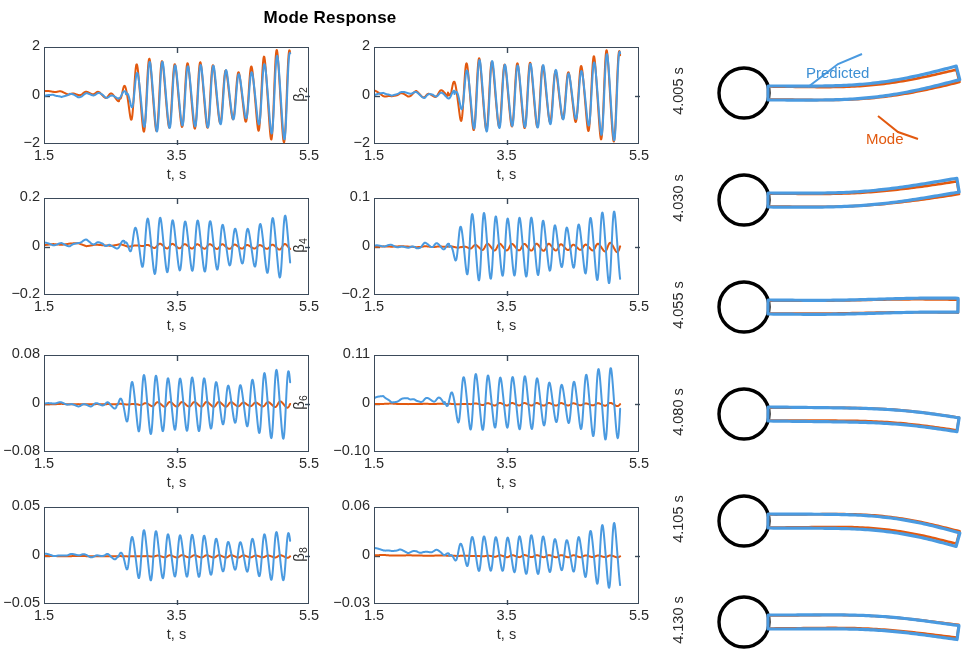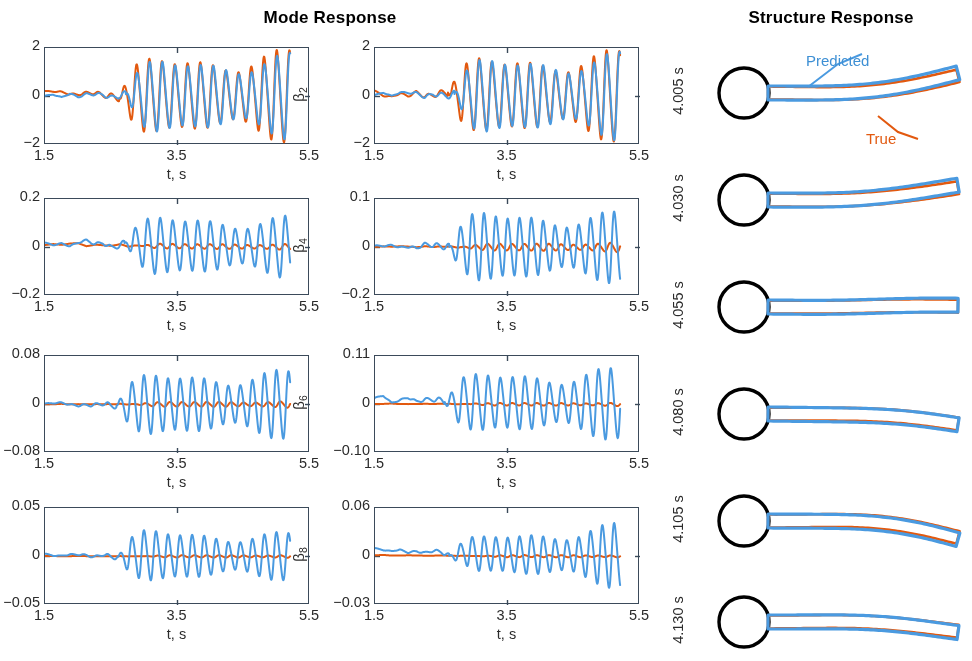--- a/index.html
+++ b/index.html
@@ -110,31 +110,30 @@
   .struct-svg {
     position: absolute;
     display: block;
   }
   .annot {
     position: absolute;
     font-size: 15px;
     white-space: nowrap;
     font-family: "Liberation Sans", sans-serif;
   }
-  #annot-predicted { color: #3d8fd4; left: 806px; top: 52px; }
+  #annot-predicted { color: #3d8fd4; left: 806px; top: 64px; }
   #annot-true      { color: #e2590f; left: 866px; top: 130px; }
 </style>
 </head>
 <body>
 
 <div id="figure">
 
   <div class="panel-title" id="title-mode">Mode Response</div>
 
-  <div class="panel-title" id="title-struct">Structure Response</div>
 
   <div id="mode-grid">
       <div class="mode-cell" style="left: 0px; top: 0px;">
         <div class="axes-box" style="left: 44px; top: 47px; width: 265px; height: 97px; border-color: rgb(59, 74, 90);">
           <svg width="265" height="97" viewBox="0 0 265 97" class="axes-svg">
             <g>
               <line x1="132.5" y1="0" x2="132.5" y2="5" stroke="#3b4a5a" stroke-width="1.4"></line>
               <line x1="132.5" y1="97" x2="132.5" y2="92" stroke="#3b4a5a" stroke-width="1.4"></line>
               <line x1="0" y1="48.5" x2="5" y2="48.5" stroke="#3b4a5a" stroke-width="1.4"></line>
               <line x1="265" y1="48.5" x2="260" y2="48.5" stroke="#3b4a5a" stroke-width="1.4"></line>
@@ -352,15 +351,15 @@
         <svg width="260" height="106" viewBox="0 0 260 106" class="struct-svg" style="left: 712px; top: 569px;">
           <circle cx="32" cy="53" r="25" fill="none" stroke="#000000" stroke-width="3.4"></circle>
           <path d="M56.01 59.44L58.73 59.44L61.45 59.43L64.17 59.42L66.89 59.41L69.62 59.39L72.34 59.37L75.06 59.34L77.78 59.32L80.50 59.29L83.22 59.26L85.93 59.23L88.65 59.19L91.37 59.16L94.08 59.13L96.79 59.09L99.50 59.06L102.21 59.03L104.92 59.00L107.63 58.97L110.33 58.95L113.04 58.93L115.74 58.92L118.44 58.91L121.14 58.91L123.84 58.91L126.53 58.93L129.23 58.94L131.92 58.97L134.62 59.01L137.31 59.05L140.00 59.11L142.69 59.17L145.38 59.25L148.07 59.33L150.75 59.43L153.44 59.54L156.13 59.66L158.81 59.79L161.50 59.93L164.19 60.09L166.87 60.25L169.56 60.43L172.25 60.62L174.94 60.82L177.62 61.03L180.31 61.26L183.00 61.49L185.69 61.73L188.38 61.99L191.08 62.25L193.77 62.53L196.47 62.81L199.16 63.10L201.86 63.39L204.56 63.70L207.26 64.01L209.96 64.32L212.67 64.64L215.37 64.97L218.08 65.29L220.79 65.63L223.50 65.96L226.21 66.29L228.92 66.63L231.64 66.97L234.36 67.30L237.07 67.64L239.79 67.97L242.51 68.30L245.23 68.62L246.77 55.84L244.06 55.51L241.35 55.18L238.64 54.85L235.93 54.52L233.22 54.18L230.51 53.85L227.79 53.51L225.07 53.18L222.36 52.84L219.64 52.51L216.91 52.18L214.19 51.85L211.47 51.53L208.74 51.21L206.01 50.90L203.28 50.59L200.55 50.29L197.82 50.00L195.09 49.71L192.35 49.44L189.62 49.17L186.88 48.91L184.14 48.66L181.40 48.42L178.66 48.20L175.92 47.98L173.18 47.77L170.44 47.58L167.70 47.40L164.96 47.23L162.21 47.07L159.47 46.93L156.73 46.79L153.99 46.67L151.25 46.56L148.50 46.46L145.76 46.37L143.02 46.30L140.29 46.23L137.55 46.18L134.81 46.13L132.08 46.09L129.34 46.07L126.61 46.05L123.88 46.03L121.15 46.03L118.42 46.03L115.69 46.04L112.96 46.05L110.24 46.07L107.51 46.09L104.79 46.12L102.07 46.15L99.35 46.18L96.64 46.21L93.92 46.25L91.21 46.28L88.49 46.31L85.78 46.35L83.07 46.38L80.36 46.41L77.65 46.44L74.94 46.46L72.23 46.49L69.53 46.51L66.82 46.53L64.11 46.54L61.41 46.55L58.70 46.56L55.99 46.56Z" fill="none" stroke="#e2590f" stroke-width="2.6" stroke-linejoin="round"></path>
           <path d="M55.98 60.00L58.70 60.01L61.42 60.01L64.14 60.02L66.86 60.02L69.58 60.02L72.30 60.01L75.02 60.01L77.74 60.00L80.46 59.99L83.17 59.98L85.89 59.97L88.61 59.95L91.32 59.94L94.04 59.92L96.75 59.91L99.47 59.89L102.18 59.88L104.89 59.87L107.60 59.86L110.30 59.85L113.01 59.84L115.71 59.84L118.41 59.85L121.11 59.85L123.81 59.87L126.51 59.89L129.21 59.91L131.90 59.95L134.59 59.99L137.29 60.04L139.98 60.10L142.66 60.17L145.35 60.25L148.04 60.34L150.72 60.44L153.41 60.55L156.09 60.67L158.78 60.81L161.46 60.95L164.14 61.11L166.82 61.29L169.50 61.47L172.19 61.67L174.87 61.88L177.55 62.10L180.23 62.33L182.92 62.58L185.60 62.84L188.28 63.11L190.97 63.39L193.66 63.68L196.35 63.98L199.04 64.30L201.73 64.62L204.42 64.95L207.11 65.29L209.81 65.64L212.51 66.00L215.21 66.36L217.91 66.72L220.61 67.10L223.32 67.47L226.03 67.85L228.74 68.23L231.45 68.62L234.16 69.00L236.88 69.39L239.60 69.77L242.32 70.15L245.04 70.53L246.96 56.66L244.25 56.28L241.55 55.91L238.84 55.52L236.12 55.14L233.41 54.76L230.69 54.37L227.97 53.99L225.25 53.61L222.53 53.23L219.81 52.85L217.08 52.48L214.35 52.12L211.62 51.76L208.89 51.41L206.15 51.06L203.42 50.72L200.68 50.39L197.94 50.08L195.20 49.77L192.46 49.47L189.72 49.18L186.97 48.90L184.23 48.64L181.48 48.39L178.74 48.15L175.99 47.92L173.24 47.71L170.50 47.50L167.75 47.32L165.00 47.14L162.26 46.98L159.51 46.83L156.76 46.69L154.02 46.56L151.28 46.45L148.53 46.35L145.79 46.26L143.05 46.17L140.31 46.10L137.57 46.04L134.83 45.99L132.10 45.95L129.36 45.91L126.63 45.89L123.90 45.87L121.17 45.85L118.44 45.85L115.72 45.84L112.99 45.84L110.27 45.85L107.55 45.86L104.83 45.87L102.11 45.88L99.39 45.89L96.68 45.91L93.96 45.92L91.25 45.94L88.53 45.95L85.82 45.97L83.11 45.98L80.40 45.99L77.69 46.00L74.98 46.01L72.27 46.01L69.57 46.02L66.86 46.02L64.15 46.02L61.44 46.01L58.73 46.01L56.02 46.00Z" fill="none" stroke="#4a9ae0" stroke-width="3.2" stroke-linejoin="round"></path>
         </svg>
       </div>
     </div>
 
   <div class="annot" id="annot-predicted">Predicted</div>
 
-  <div class="annot" id="annot-true">True</div>
+  <div class="annot" id="annot-true">Mode</div>
 
 </div>
 
 </body></html>

